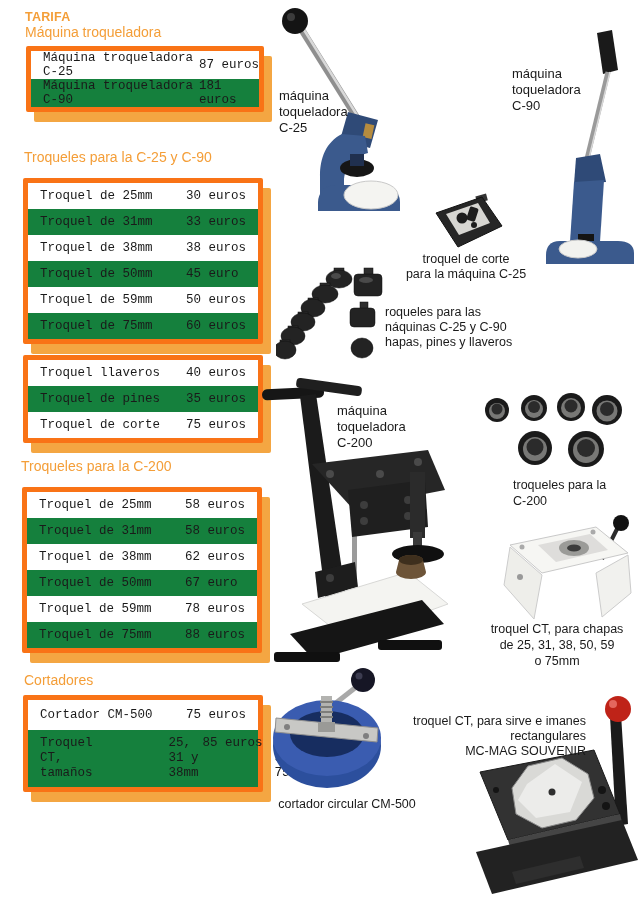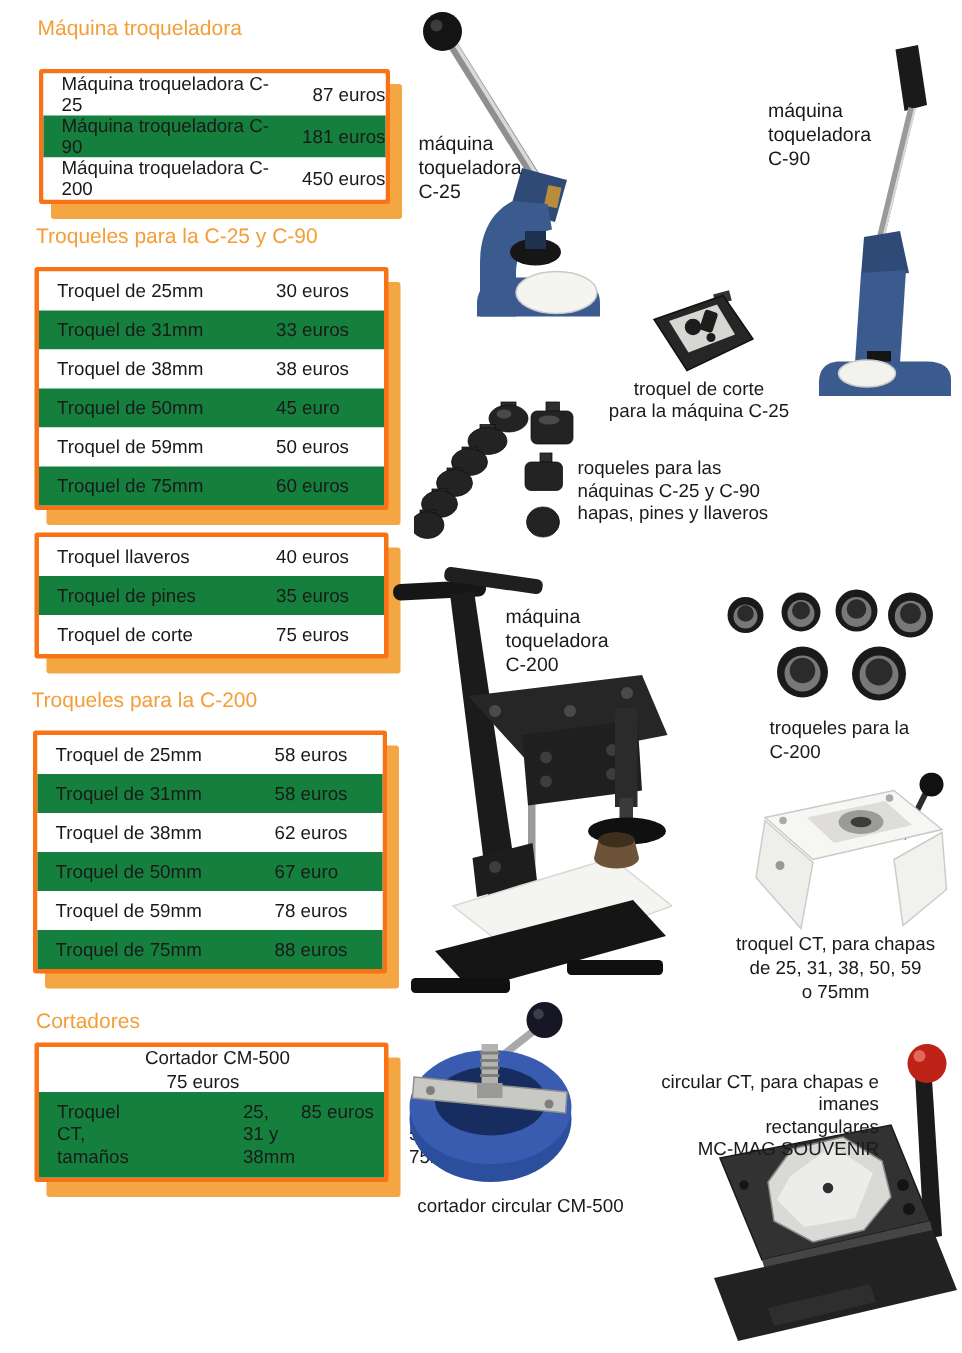--- a/index.html
+++ b/index.html
@@ -8,64 +8,62 @@
     font-family:"Liberation Sans","DejaVu Sans",sans-serif;color:#1a1a1a;
   }
   
   .doc-header{position:absolute;color:#F49E38;}
   .doc-header .t1{font-size:12.5px;font-weight:bold;letter-spacing:.2px;}
   .doc-header .t2{font-size:14px;}
   .sec-head{position:absolute;color:#F49E38;font-size:14px;}
   
   .price-table{
     position:absolute;width:230px;background:#fff;
-    border:3px solid #f97316;border-radius:2px;
+    border:5px solid #f97316;border-radius:2px;
     box-shadow:8px 10px 0 0 #F4A642;
     font-size:12.5px;
+    font-family:Liberation Mono, monospace;
   }
   .price-table .row{display:flex;align-items:center;min-height:26px;padding-left:12px;background:#fff;}
   .price-table .row.alt{background:#15803d;}
   .price-table .label{flex:1;padding-right:4px;}
   .price-table .price{flex:none;width:72px;}
   .t1{width:228px;}
-  .t1 .price{width:60px;text-align:right;}
+  .t1 .price{width:60px;}
   
   .price-table .row.multi{flex-direction:row;align-items:stretch;padding:6px 0 6px 12px;min-height:0;}
   .price-table .row.multi .line{display:flex;line-height:15px;}
-  .price-table .row.single{min-height:30px;flex-direction:column;}
+  .price-table .row.single{min-height:30px;}
   
   .cap{position:absolute;font-size:12.5px;line-height:15px;color:#1a1a1a;}
   .cap.big{font-size:13px;line-height:16px;}
   .cap.center{text-align:center;}
   .cap.right{text-align:right;}
   
   .photo{position:absolute;}
   .photo svg{display:block;}
 </style>
 </head>
 <body>
 
 <div class="page">
 
   <div class="doc-header" style="left:25px;top:10px;">
+    <div class="t1">TARIFA</div>
     <div class="t2">Máquina troqueladora</div>
   </div>
 
   <div class="price-table t1" style="left:26px;top:46px;">
     <div class="row">
       <span class="label">Máquina troqueladora C-25</span>
       <span class="price">87 euros</span>
     </div>
     <div class="row alt">
       <span class="label">Máquina troqueladora C-90</span>
       <span class="price">181 euros</span>
-    </div>
-    <div class="row">
-      <span class="label">Máquina troqueladora C-200</span>
-      <span class="price">450 euros</span>
     </div>
   </div>
 
   <div class="sec-head" style="left:24px;top:149px;">Troqueles para la C-25 y C-90</div>
 
   <div class="price-table" style="left:23px;top:178px;">
     <div class="row">
       <span class="label">Troquel de 25mm</span>
       <span class="price">30 euros</span>
     </div>
@@ -360,18 +358,18 @@
       <circle cx="154" cy="114" r="4" fill="#141414"></circle>
       <circle cx="44" cy="98" r="3" fill="#141414"></circle>
       <polygon points="56,148 168,122 176,154 66,182" fill="#454545"></polygon>
       <circle cx="158" cy="140" r="4" fill="#161616"></circle>
       <circle cx="164" cy="154" r="4" fill="#161616"></circle>
       <polygon points="24,160 170,128 186,168 40,202" fill="#222222"></polygon>
       <polygon points="60,180 128,164 132,176 64,192" fill="#2e2e2e"></polygon>
     </svg>
   </div>
   <div class="cap right" style="left:402px;top:714px;width:184px;">
-    <div>circular CT, para chapas e imanes</div>
+    <div>troquel CT, para sirve e imanes</div>
     <div>rectangulares</div>
     <div>MC-MAG SOUVENIR</div>
   </div>
 
 </div>
 
 </body></html>

